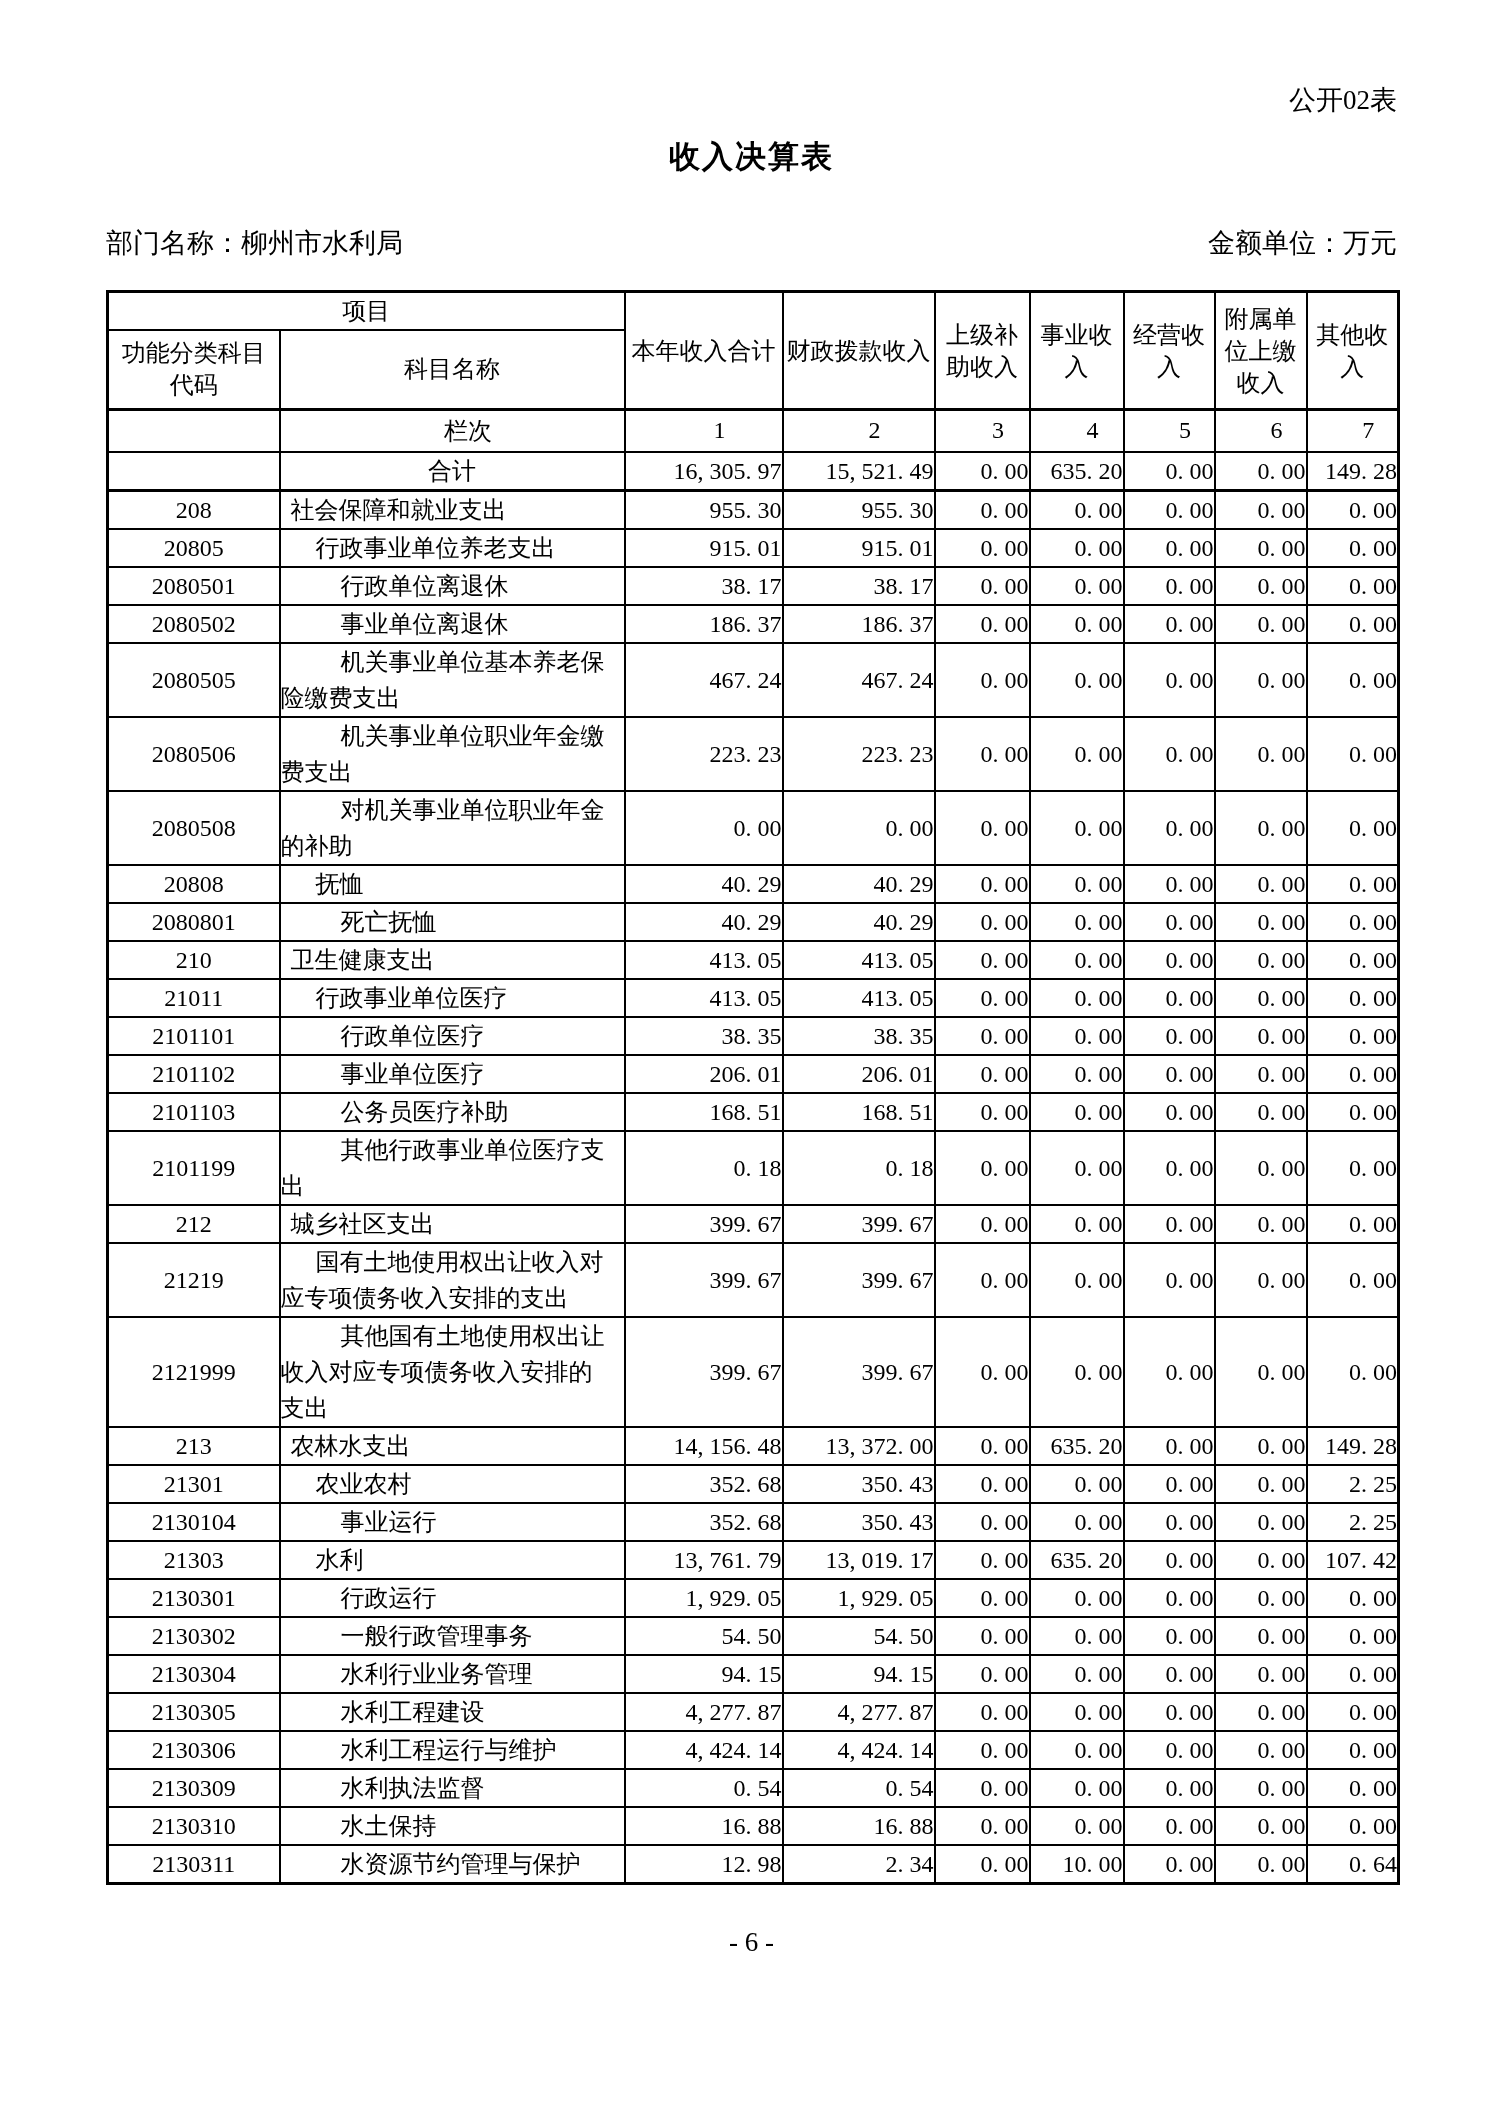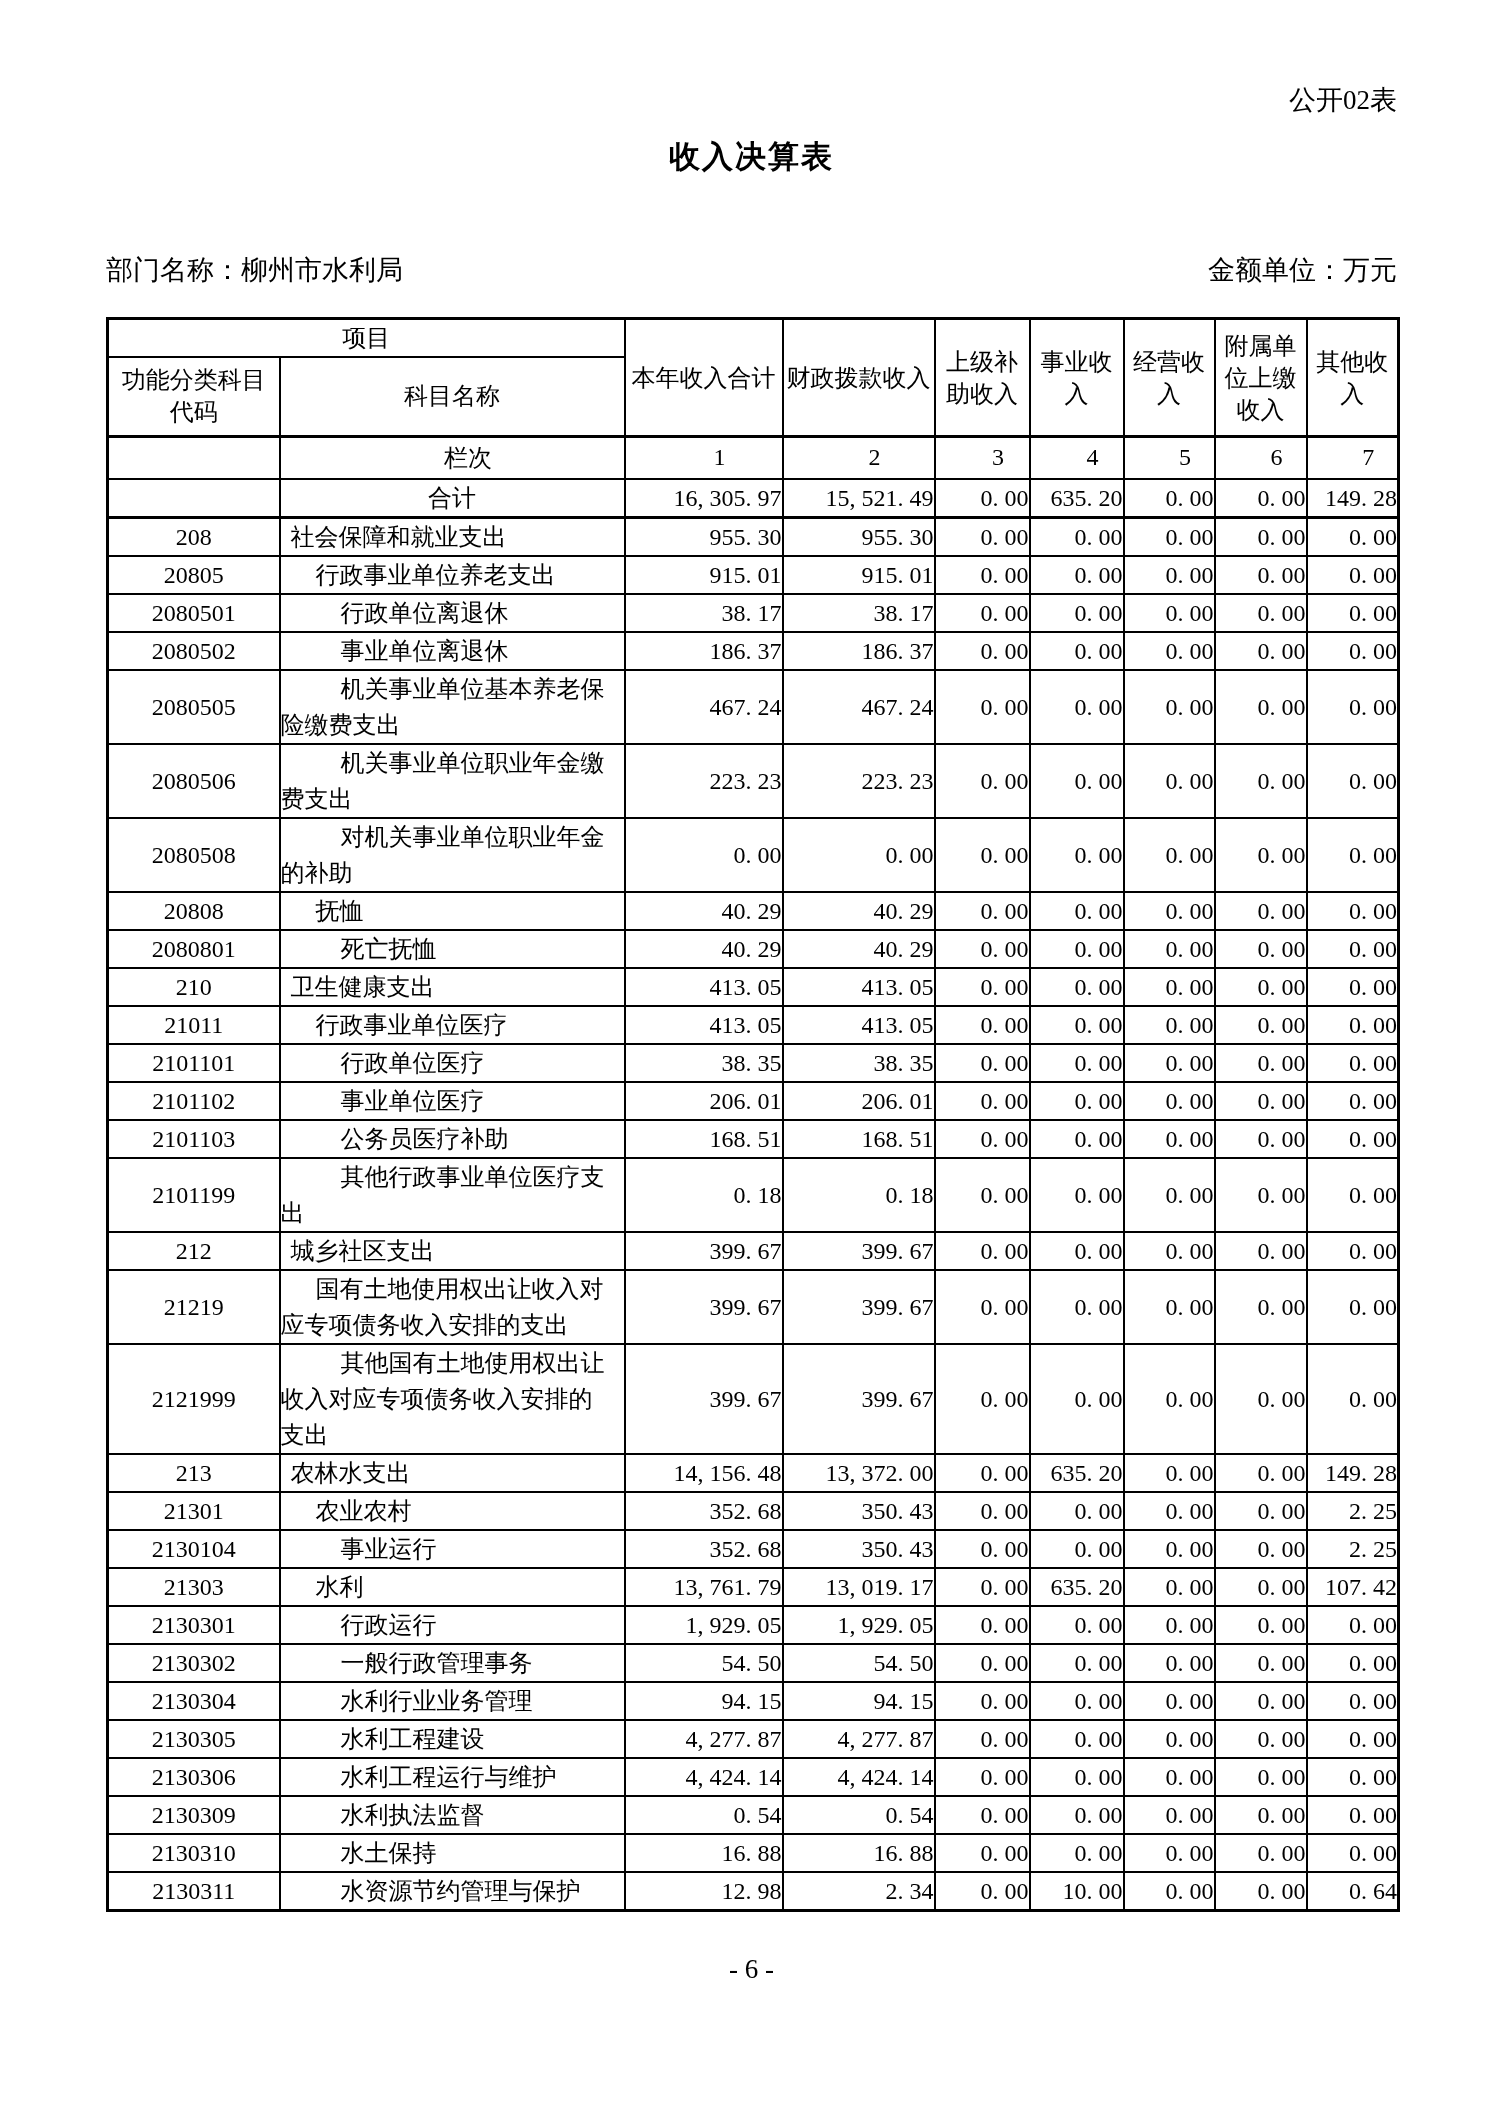--- a/index.html
+++ b/index.html
@@ -25,21 +25,21 @@
   }
   .doc-title {
     margin-top: 25px;
     text-align: center;
     font-size: 31px;
     font-weight: bold;
     line-height: 34px;
     letter-spacing: 2px;
   }
   .meta-row {
-    margin-top: 81px;
+    margin-top: 54px;
     display: flex;
     justify-content: space-between;
     align-items: flex-end;
     font-size: 27px;
     line-height: 30px;
   }
   table.report {
     margin-top: 32px;
     border-collapse: collapse;
     table-layout: fixed;

